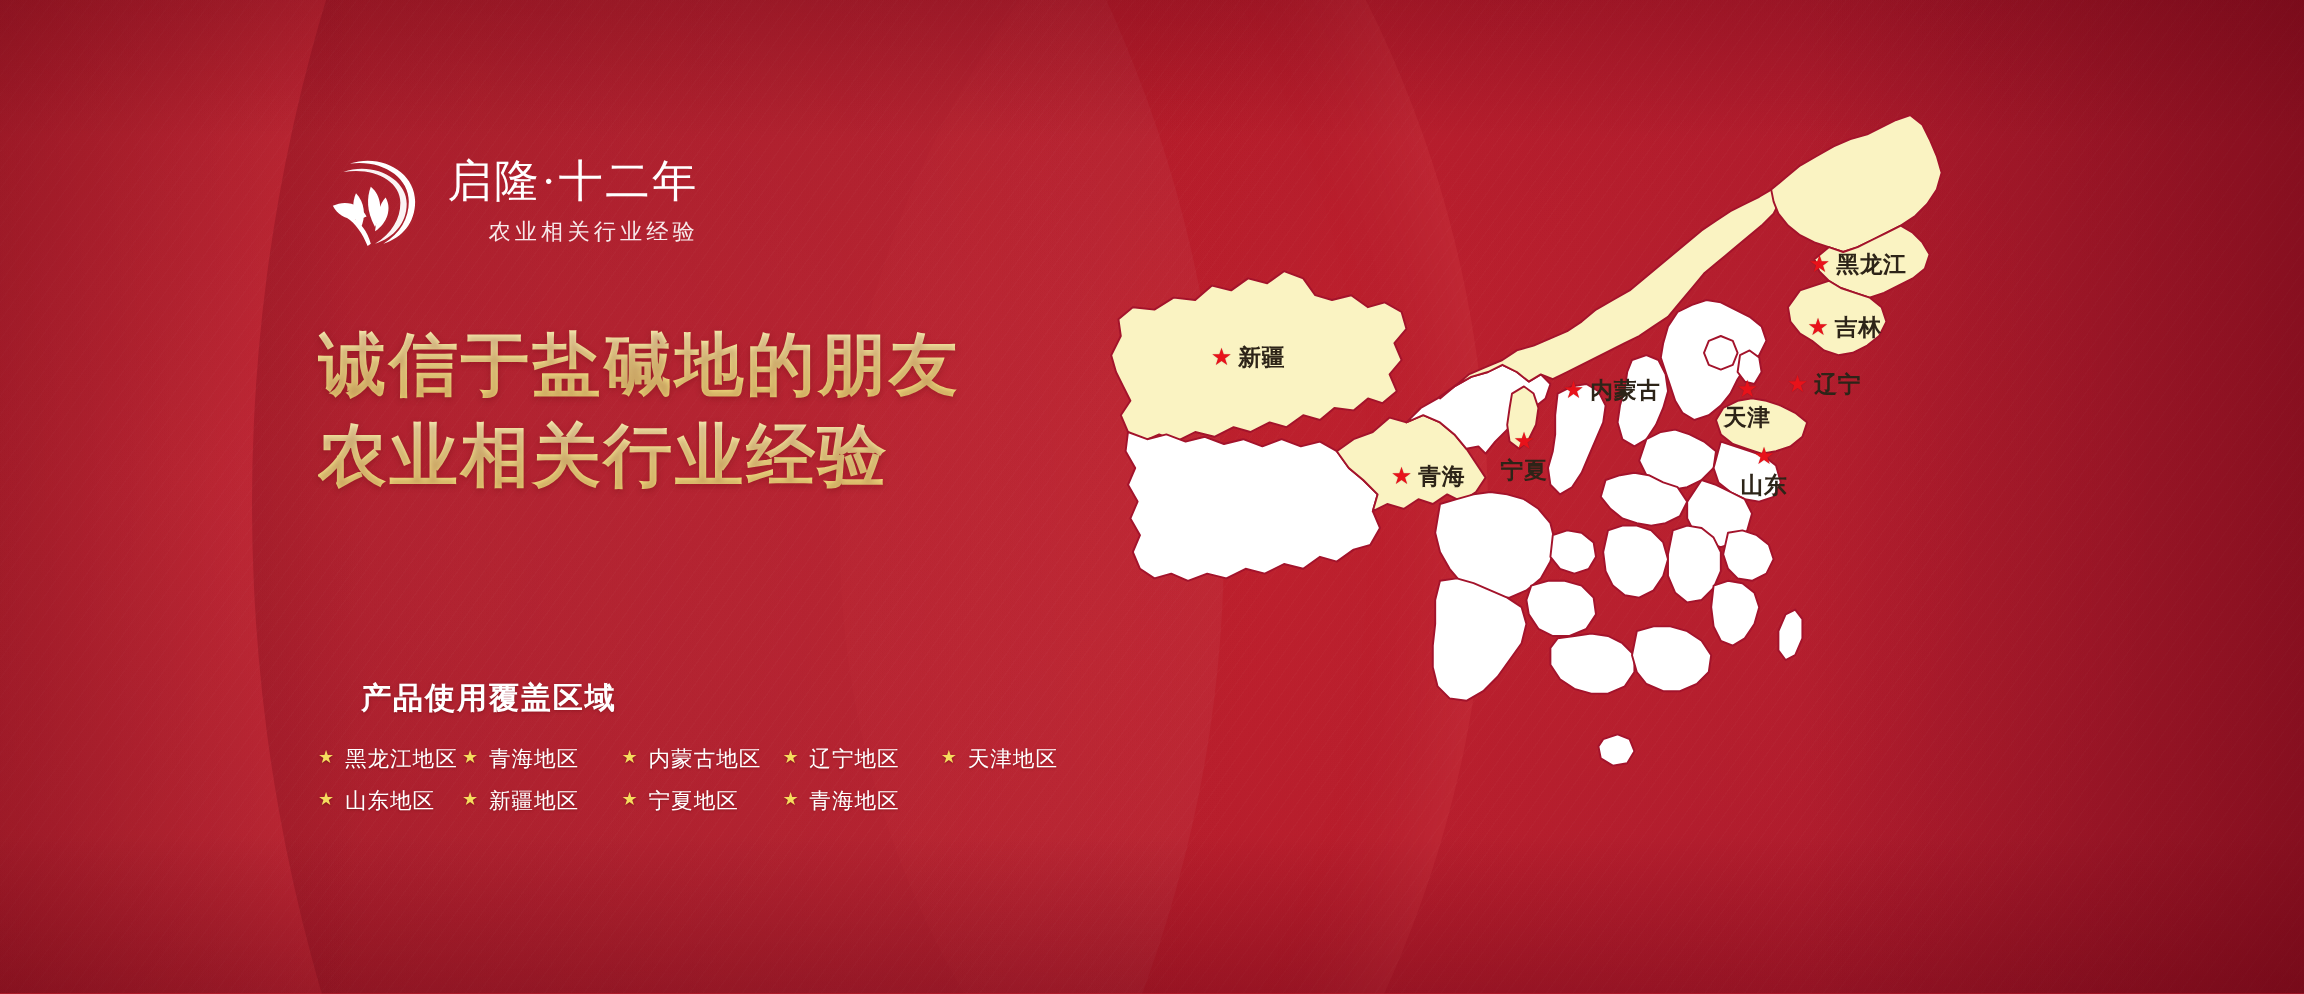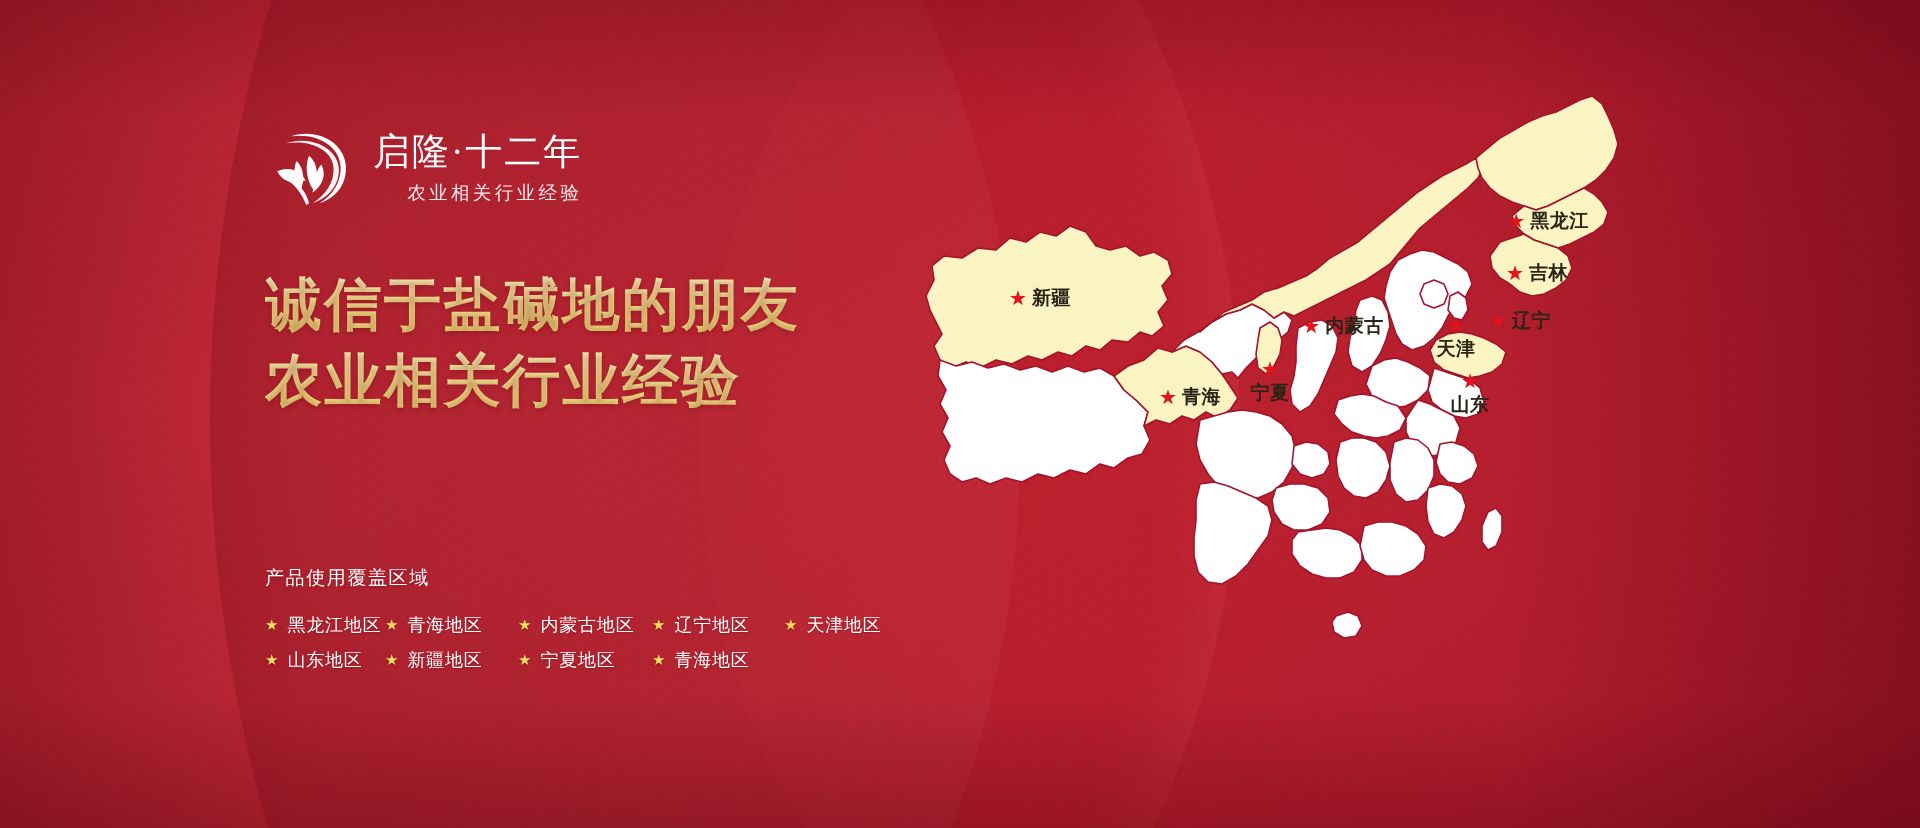--- a/index.html
+++ b/index.html
@@ -74,23 +74,24 @@
     background:linear-gradient(180deg,#fdf6c2 0%,#f8e992 46%,#f3dd74 100%);
     -webkit-background-clip:text;background-clip:text;
     -webkit-text-fill-color:transparent;
     text-shadow:0 2px 5px rgba(90,0,10,0.28);
     font-family:"Liberation Serif","DejaVu Serif",serif;
     white-space:nowrap;
   }
 
   .cover{position:absolute;left:10px;top:565px;}
   .cover-title{
-    color:#ffffff;font-size:19px;font-weight:400;letter-spacing:1.6px;
+    color:#ffffff;font-size:25px;font-weight:700;letter-spacing:1.6px;
     font-family:"Liberation Serif","DejaVu Serif",serif;
     text-shadow:0 1px 3px rgba(80,0,10,0.35);
+    margin-left:36px;
   }
   .cover-rows{margin-top:22px;display:flex;flex-direction:column;gap:11px;}
   .cover-row{display:flex;align-items:center;}
   .chip{display:flex;align-items:center;gap:9px;}
   .chip .star{font-size:15px;line-height:1;color:#f5dc5e;text-shadow:0 1px 2px rgba(70,0,8,.4);}
   .chip .lbl{
     color:#ffffff;font-size:18px;letter-spacing:.8px;white-space:nowrap;
     font-family:"Liberation Serif","DejaVu Serif",serif;
     text-shadow:0 1px 2px rgba(80,0,10,.35);
   }

